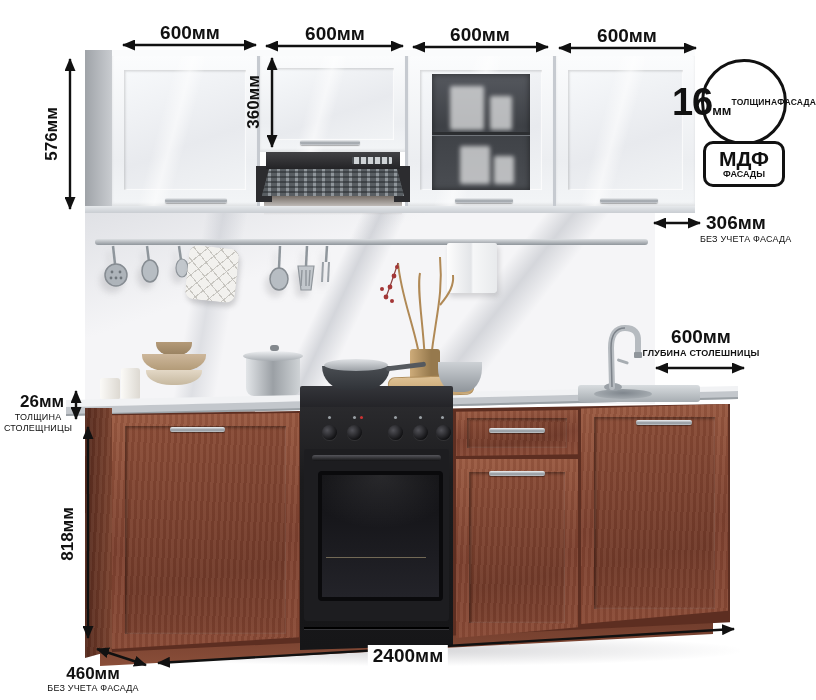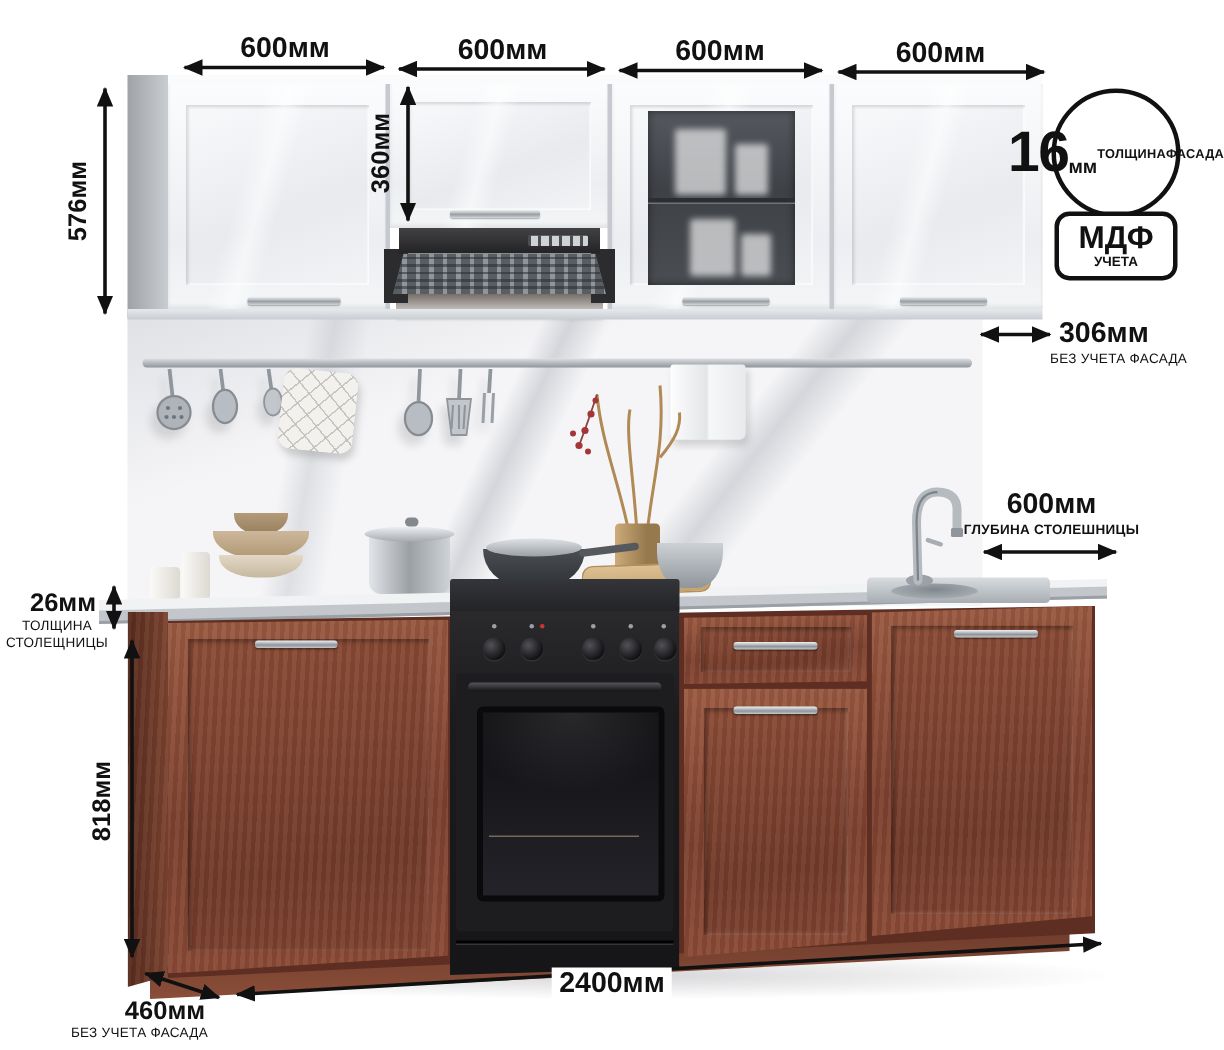--- a/index.html
+++ b/index.html
@@ -385,31 +385,31 @@
   <div class="dim" style="left:706px;top:212px;">306мм</div>
   <div class="note" style="left:700px;top:234px;">БЕЗ УЧЕТА ФАСАДА</div>
 
   <div class="dim mid" style="left:701px;top:326px;">600мм</div>
   <div class="note mid" style="left:701px;top:348px;font-weight:bold;">ГЛУБИНА СТОЛЕШНИЦЫ</div>
 
   <div class="dim s17" style="left:16px;top:392px;width:52px;text-align:center;">26мм</div>
   <div class="note" style="left:8px;top:412px;width:60px;text-align:center;">ТОЛЩИНА</div>
   <div class="note" style="left:0px;top:423px;width:76px;text-align:center;">СТОЛЕЩНИЦЫ</div>
 
-  <div class="dim s17 mid" style="left:93px;top:664px;margin-left:17px;">460мм</div>
+  <div class="dim s17 mid" style="left:93px;top:664px;">460мм</div>
   <div class="note mid" style="left:93px;top:683px;">БЕЗ УЧЕТА ФАСАДА</div>
 
   <div class="dim mid wbg" style="left:408px;top:645px;z-index:30;">2400мм</div>
 
   <div class="badge-circle">
     <div style="display:flex;align-items:flex-end;">
       <span class="num">16</span>
       <span class="unit">мм</span>
     </div>
     <span class="cap">ТОЛЩИНА</span>
     <span class="cap">ФАСАДА</span>
   </div>
   <div class="badge-box">
     <span class="mat">МДФ</span>
-    <span class="cap">УЧЕТА</span>
+    <span class="cap">ФАСАДЫ</span>
   </div>
 
 </div>
 
 </body></html>

